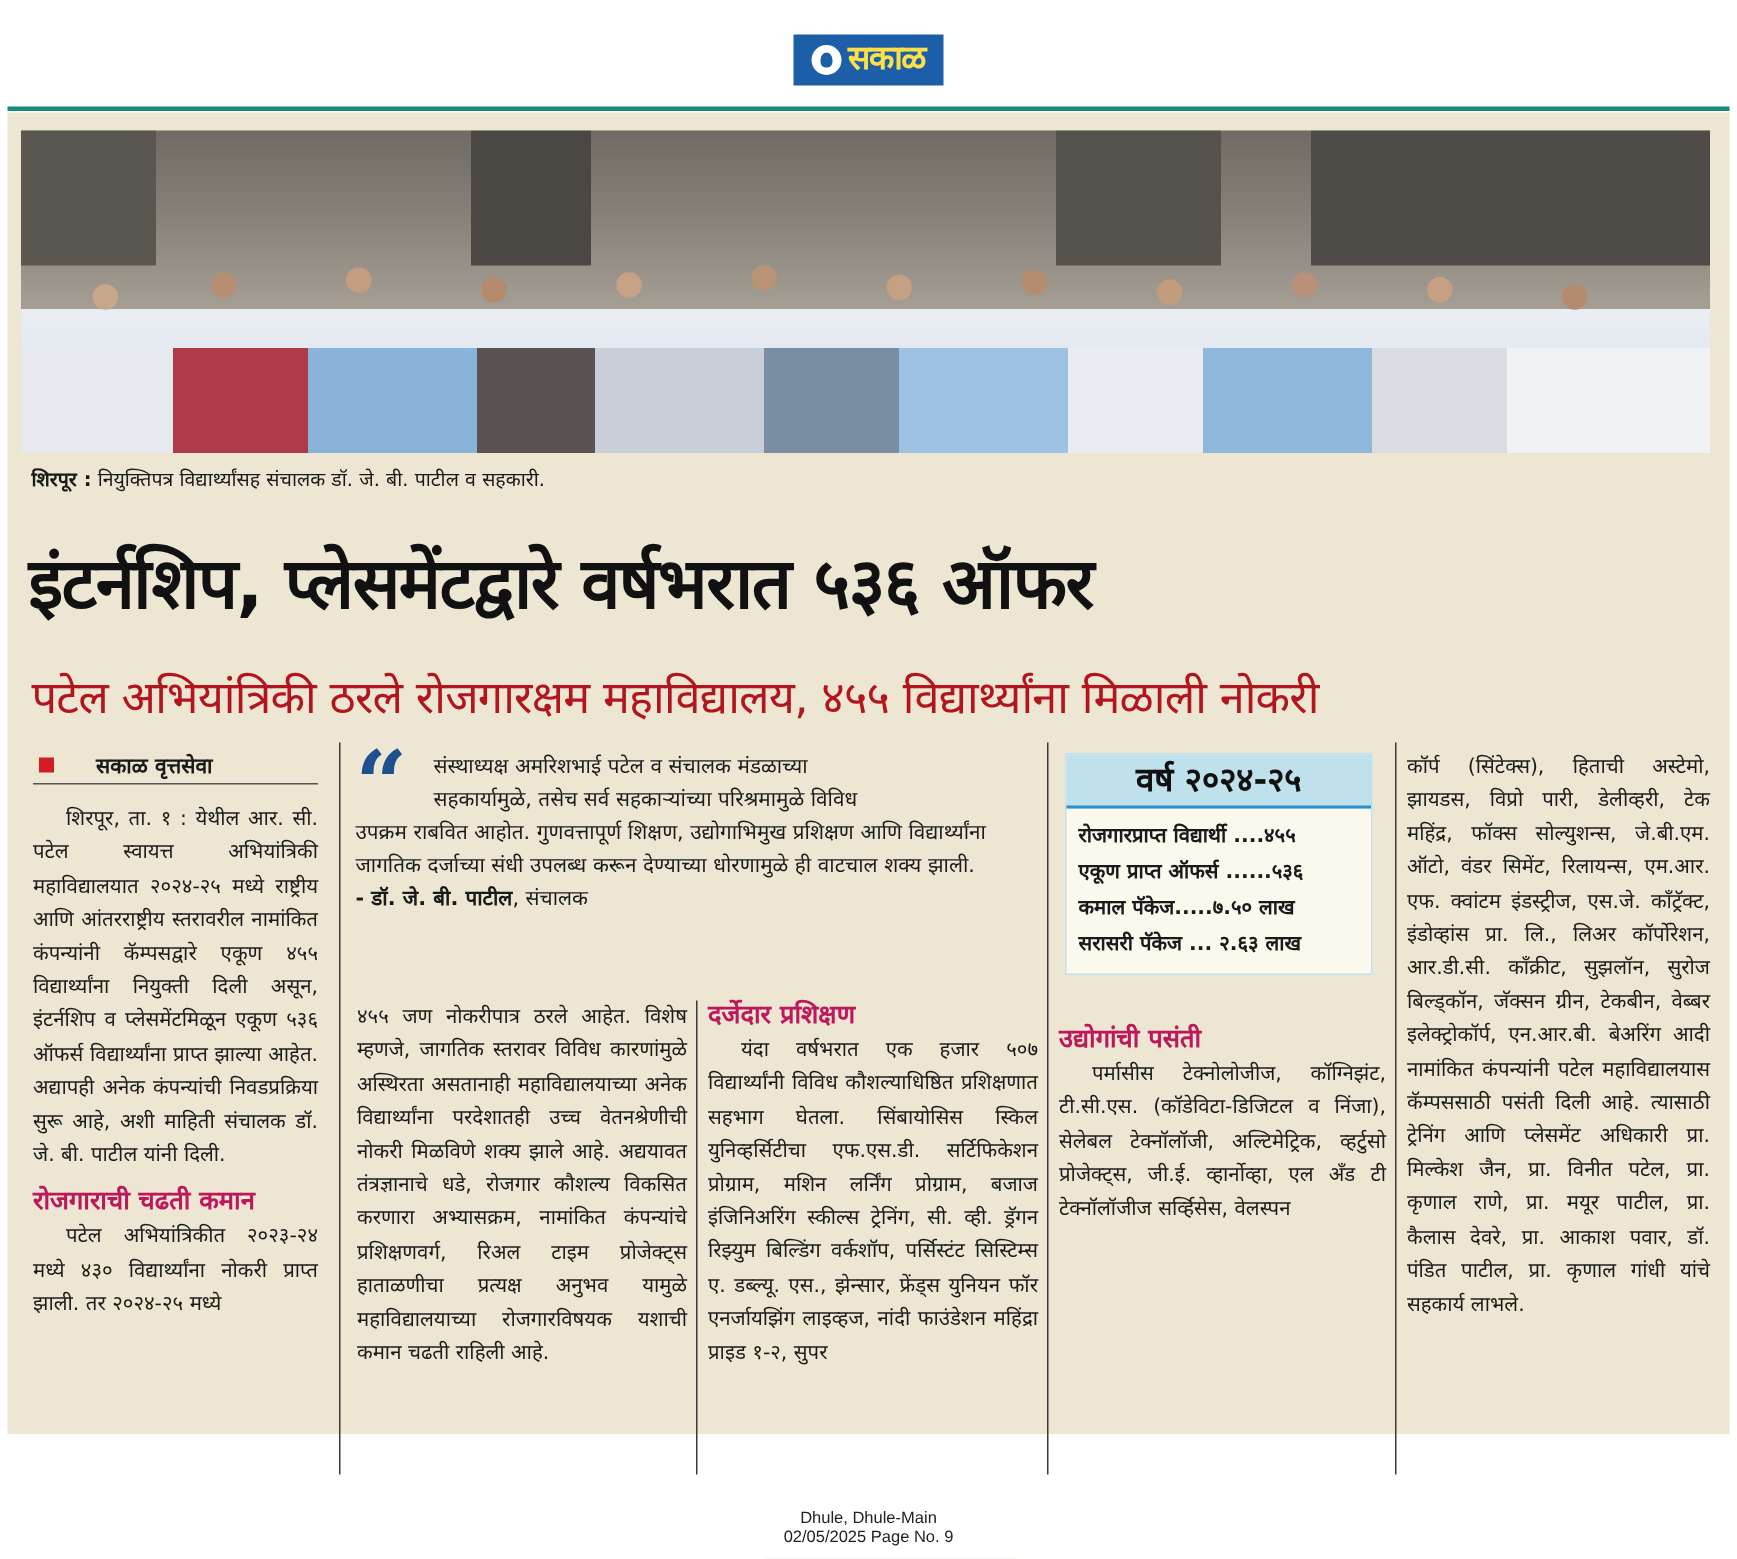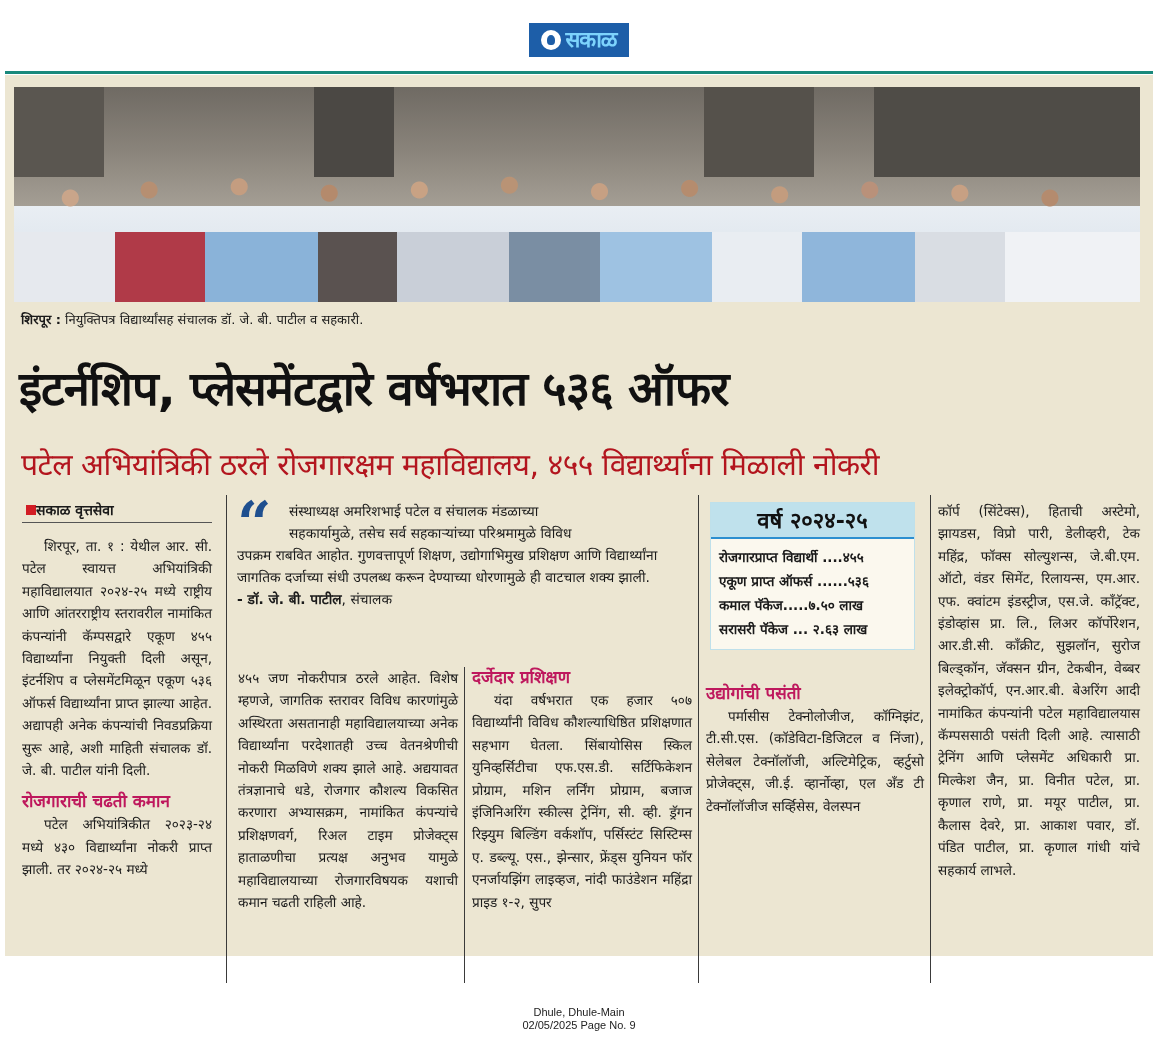--- a/index.html
+++ b/index.html
@@ -1,21 +1,21 @@
 <!DOCTYPE html>
 <html><head>
 <meta charset="utf-8">
 <style>
   * { box-sizing: border-box; margin: 0; padding: 0; }
   html, body { width: 1158px; height: 1039px; background: #ffffff; overflow: hidden; }
   body { position: relative; font-family: "DejaVu Sans", sans-serif; color: #1a1a1a; }
 
   .masthead { position: absolute; left: 0; top: 0; width: 1158px; height: 70px; background: #fff; }
   .logo { position: absolute; left: 529px; top: 23px; width: 100px; height: 34px; background: #1d5ea8;
-          display: flex; align-items: center; justify-content: center; gap: 4px; color: #7dd3fc; }
+          display: flex; align-items: center; justify-content: center; gap: 4px; color: #fde047; }
   .logo-emblem { width: 20px; height: 20px; border-radius: 50%; background: #fff; position: relative; }
   .logo-emblem::after { content: ""; position: absolute; left: 6px; top: 5px; width: 8px; height: 10px;
           border-radius: 50% 50% 40% 40%; background: #1d5ea8; }
   .logo-text { font-size: 22px; font-weight: bold; line-height: 1; letter-spacing: -1px; }
 
   .rule { position: absolute; left: 5px; top: 71px; width: 1148px; height: 3px; background: #19897c; }
 
   .paper { position: absolute; left: 5px; top: 75px; width: 1148px; height: 881px; background: #ece6d2; }
 
   .photo { position: absolute; left: 9px; top: 12px; width: 1126px; height: 215px; overflow: hidden;
@@ -48,21 +48,21 @@
               font-size: 47px; font-weight: bold; color: #111; letter-spacing: -1px; white-space: nowrap; }
   .subhead { position: absolute; left: 16px; top: 368px; font-size: 30px; color: #b3151e;
              white-space: nowrap; letter-spacing: -0.5px; }
 
   .col { position: absolute; font-size: 13.6px; line-height: 22.4px; color: #1b1b1b; text-align: justify; }
   .col p { text-indent: 22px; }
   .col p.noindent { text-indent: 0; }
   .vrule { position: absolute; width: 1px; background: #3a3a3a; }
 
   .byline { position: absolute; left: 17px; top: 422px; width: 190px; height: 26px; border-bottom: 1px solid #555;
-            display: flex; align-items: center; font-weight: bold; font-size: 14px; }
+            display: flex; align-items: center; gap: 28px; font-weight: bold; font-size: 14px; }
   .byline .sq { width: 10px; height: 10px; background: #d21d24; margin-left: 4px; }
 
   .subhd { color: #be185d; font-weight: bold; font-size: 17px; line-height: 24px; }
 
   .quote { position: absolute; left: 232px; top: 425px; width: 455px; font-size: 13.8px; line-height: 22px; }
   .quote-mark { position: absolute; left: 0; top: 0; font-family: "DejaVu Serif", serif; font-size: 60px;
                 line-height: 46px; color: #1e4f8f; font-weight: bold; }
   .quote .l1 { padding-left: 52px; }
   .quote .sig b { font-weight: bold; }
 

